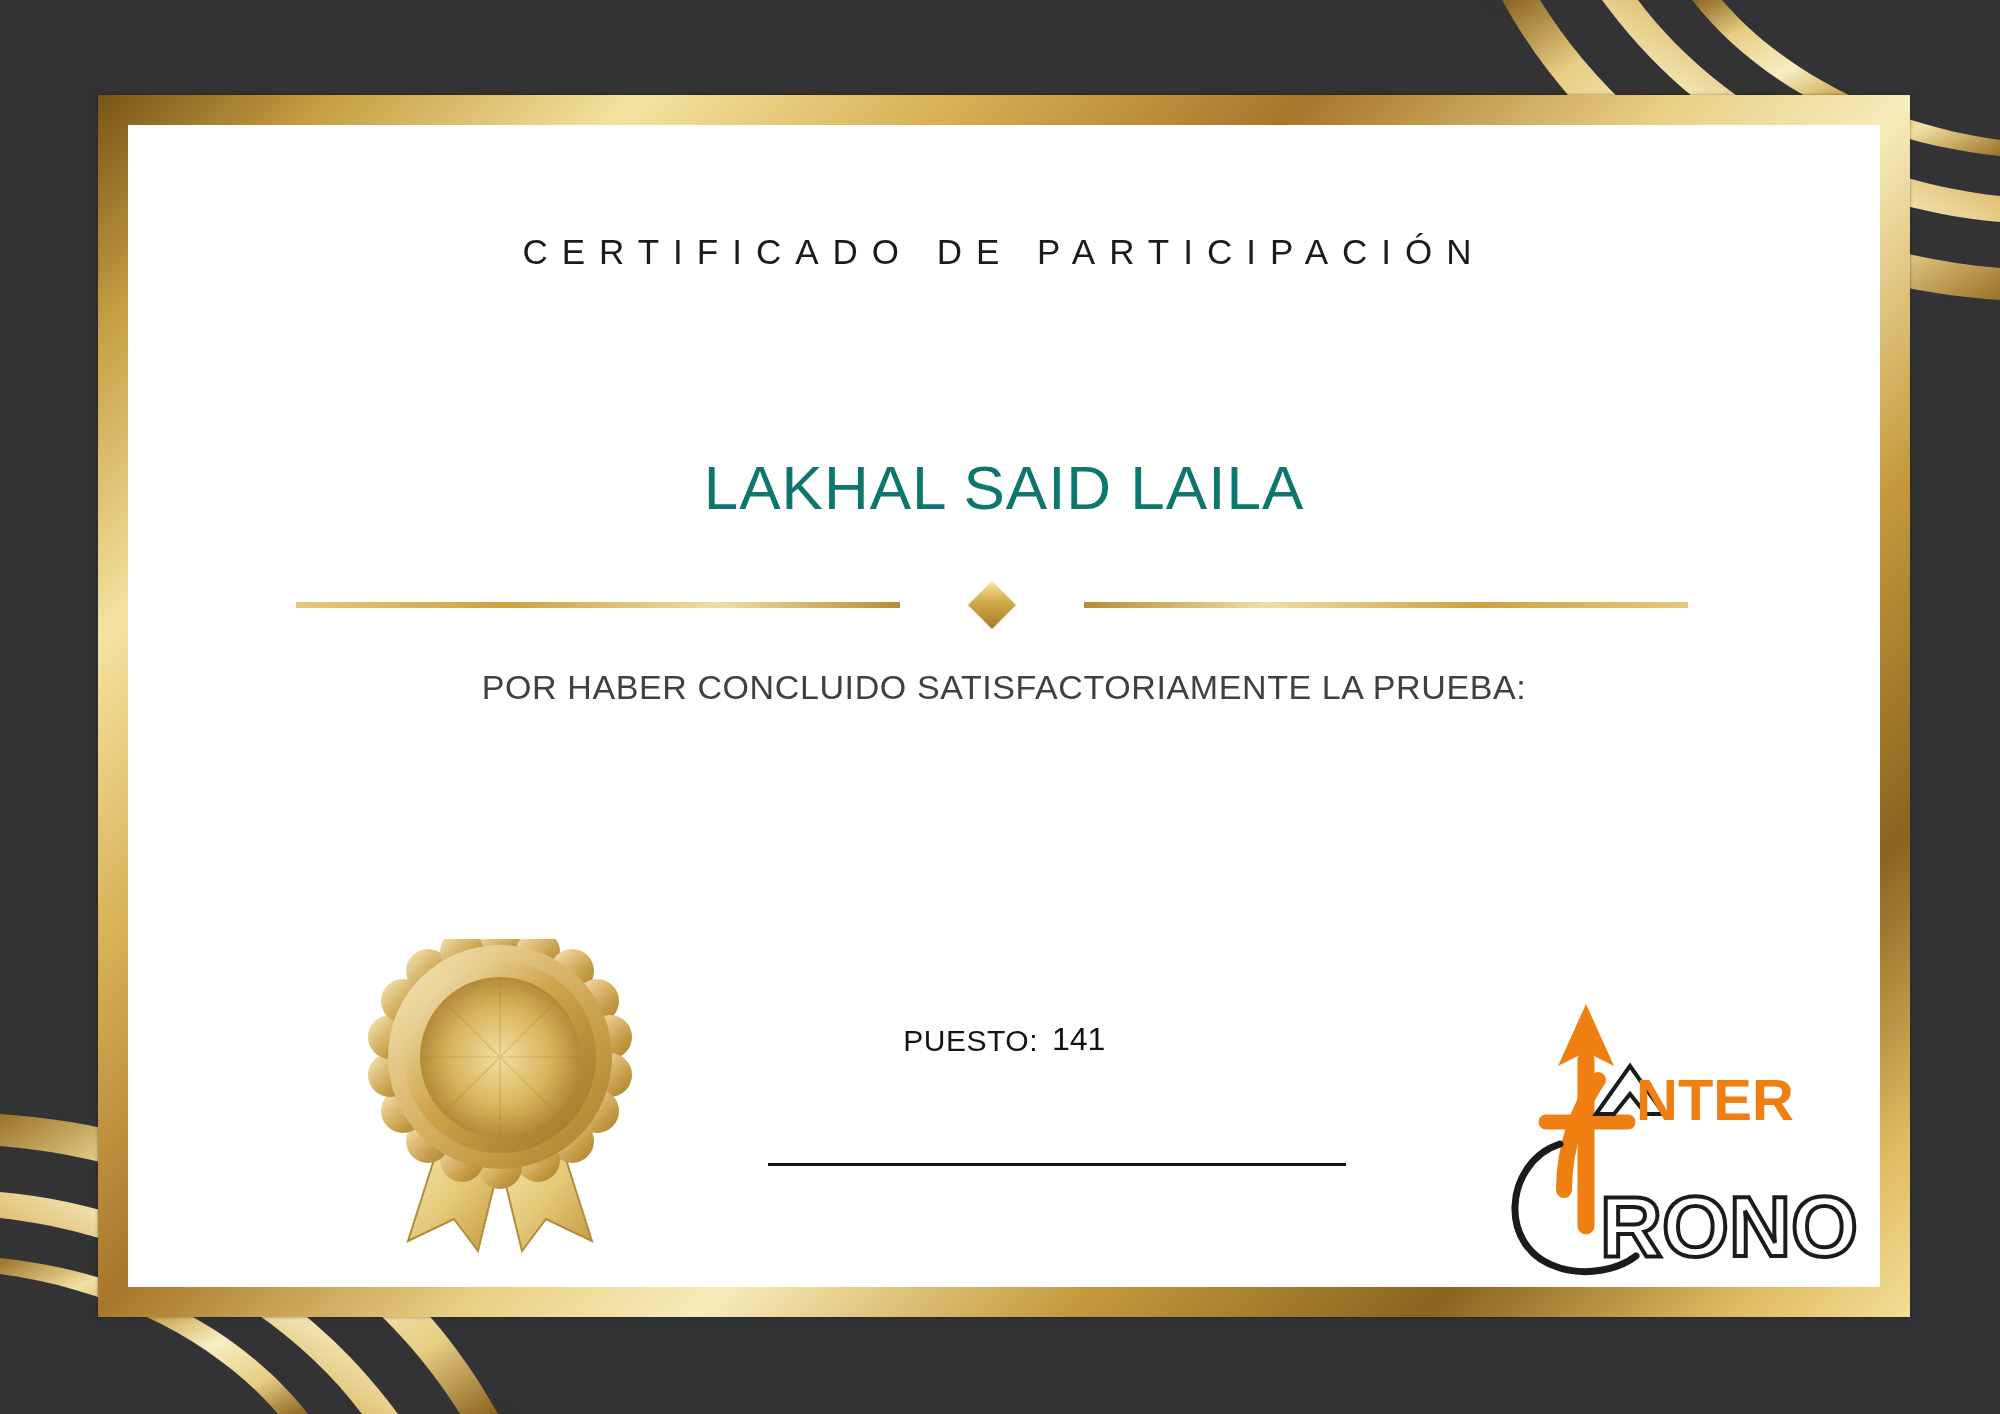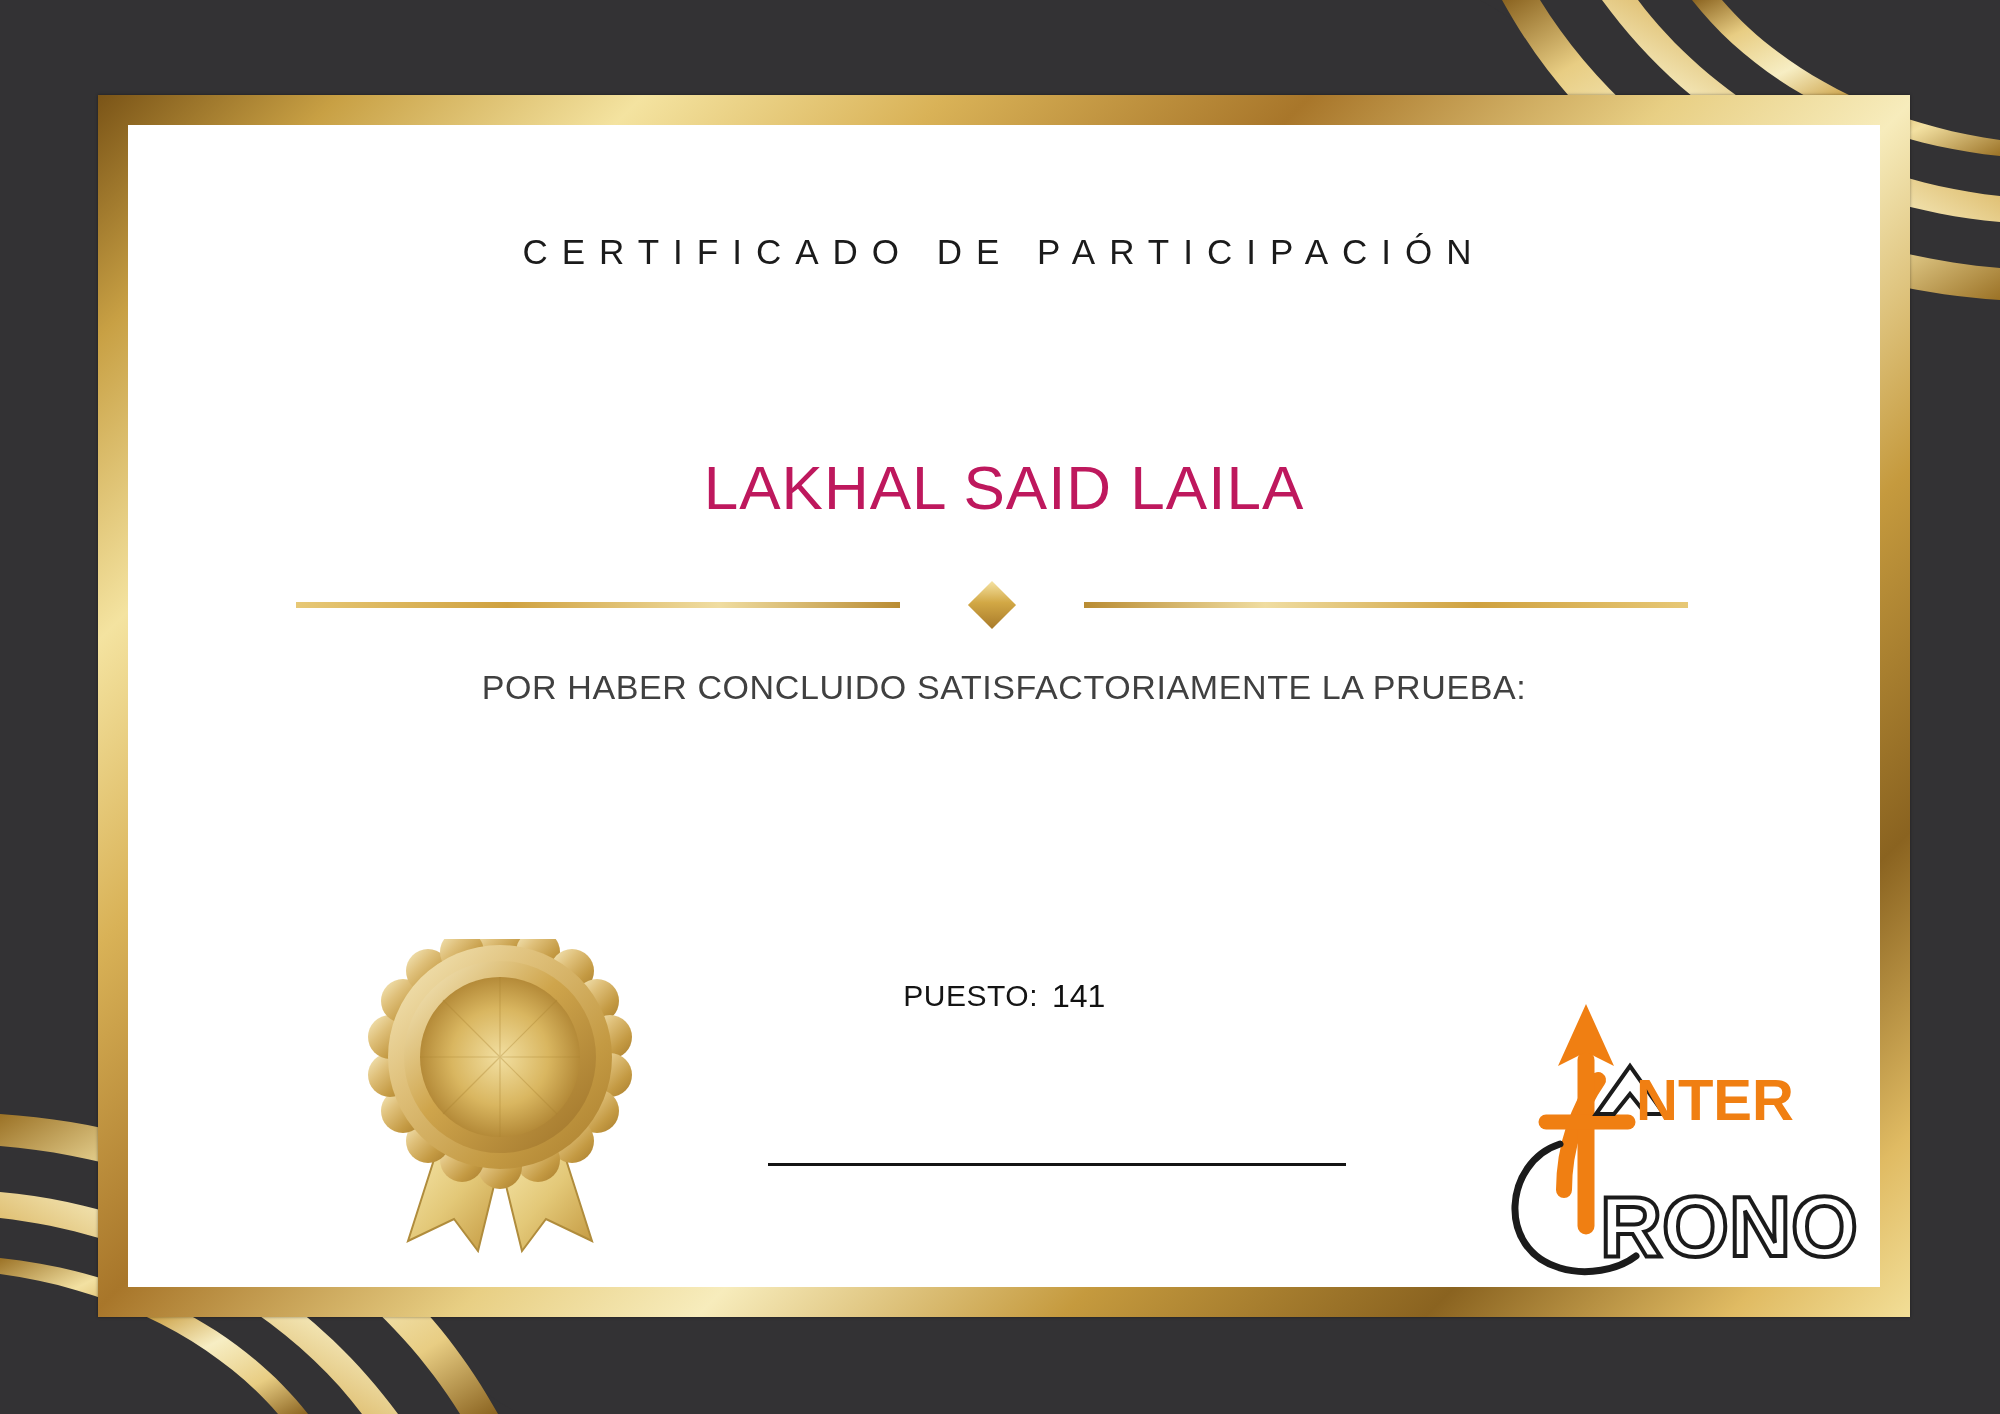--- a/index.html
+++ b/index.html
@@ -74,21 +74,21 @@
     font-family: "Liberation Sans", sans-serif;
   }
 
   .recipient-name {
     position: absolute;
     top: 313px;
     left: 0;
     width: 100%;
     text-align: center;
     font-size: 62px;
-    color: #be185d;
+    color: #0f766e;
     font-weight: 400;
     letter-spacing: 1px;
   }
 
   
   .divider {
     position: absolute;
     top: 445px;
     left: 168px;
     width: 1392px;
@@ -134,24 +134,25 @@
 
   
   .results {
     position: absolute;
     left: 620px;
     top: 840px;
     width: 460px;
   }
   .result-row {
     display: flex;
-    align-items: center;
+    align-items: flex-end;
     justify-content: flex-start;
     margin-bottom: 12px;
     height: 34px;
+    margin-top: 45px;
   }
   .result-label {
     width: 290px;
     text-align: right;
     font-size: 30px;
     letter-spacing: 0.5px;
     color: #141414;
     padding-right: 14px;
   }
   .result-value {

